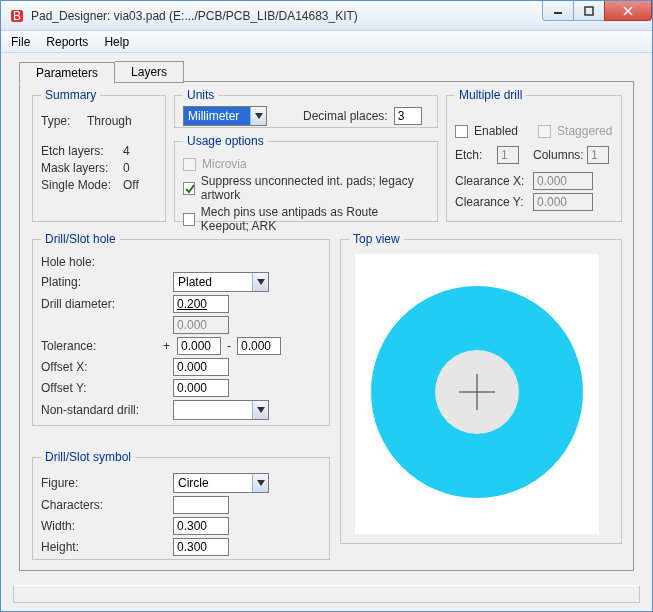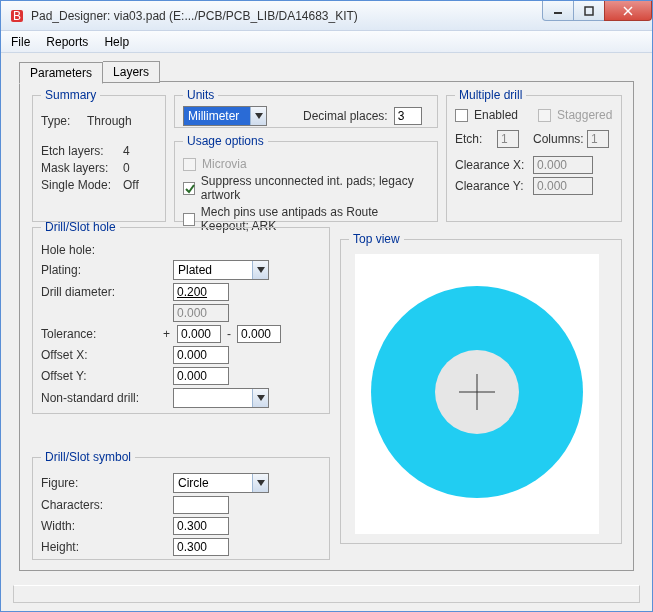--- a/index.html
+++ b/index.html
@@ -8,21 +8,21 @@
   .titlebar { height: 30px; background: linear-gradient(to bottom, #f9fbfd, #dfe9f5); display: flex; align-items: center; padding-left: 8px; position: relative; border-bottom: 1px solid #c8d4e6; }
   .titlebar .icon { width: 16px; height: 16px; margin-right: 6px; }
   .titlebar .title { color: #333; }
   .winbtns { position: absolute; right: 0; top: 0; display: flex; }
   .winbtn { width: 32px; height: 20px; border: 1px solid #8ba8cc; border-top: none; margin-left: -1px; display: flex; align-items: center; justify-content: center; background: linear-gradient(to bottom, #f4f8fc, #d8e5f2); cursor: default; }
   .winbtn.close { width: 48px; background: linear-gradient(to bottom, #e78f8a, #d54b3f); border-color: #a93a2f; border-bottom-right-radius: 4px; }
   .winbtn.min { border-bottom-left-radius: 4px; }
   .menubar { height: 22px; background: linear-gradient(to bottom, #fafcfe, #e9eff7); border-bottom: 1px solid #ccd7e6; display: flex; align-items: center; padding-left: 10px; gap: 16px; }
   .menubar span { cursor: default; }
   .tabs-row { position: absolute; left: 18px; top: 60px; display: flex; z-index: 2; }
-  .tab { padding: 3px 10px; border: 1px solid #999; background: #f0f0f0; position: relative; }
+  .tab { padding: 3px 16px; border: 1px solid #999; background: #f0f0f0; position: relative; }
   .tab.active { border-bottom: 1px solid #f0f0f0; top: 1px; }
   .tab.inactive { border-left: none; }
   .tab-panel { position: absolute; left: 18px; right: 18px; top: 80px; bottom: 40px; border: 1px solid #999; background: #f0f0f0; }
   fieldset { border: 1px solid #c5c5c5; margin: 0; padding: 6px 8px 8px; position: absolute; }
   fieldset legend { padding: 0 4px; color: #003399; }
   .lbl { color: #333; }
   .lbl.dis { color: #a0a0a0; }
   .val { color: #333; }
   input[type=text] { height: 18px; border: 1px solid #7a7a7a; background: #fff; padding: 0 3px; font-size: 12px; }
   input[type=text].dis { background: #f0f0f0; color: #888; }
@@ -135,21 +135,21 @@
           <span class="lbl">Suppress unconnected int. pads; legacy artwork</span>
         </div>
       <div class="chk-row">
           <span class="checkbox"></span>
           <span class="lbl">Mech pins use antipads as Route Keepout; ARK</span>
         </div>
     </fieldset>
 
     <fieldset style="left:426px; top:6px; width:176px; height:134px;">
       <legend>Multiple drill</legend>
-      <div class="chk-row" style="margin-top:0;align-items:flex-end;">
+      <div class="chk-row" style="margin-top:16px;align-items:flex-end;">
         <span class="checkbox"></span>
           <span class="lbl">Enabled</span>
         <span style="width:8px;"></span>
         <span class="checkbox dis"></span>
           <span class="lbl dis">Staggered</span>
       </div>
       <div class="row" style="margin-top:8px;">
         <span class="lbl" style="width:36px;">Etch:</span>
         <input type="text" class="dis" style="width: 22px;" value="1">
         <span class="lbl" style="margin-left:8px;width:48px;">Columns:</span>
@@ -158,21 +158,21 @@
       <div class="row" style="margin-top:8px;">
         <span class="lbl" style="width:72px;">Clearance X:</span>
         <input type="text" class="dis" style="width: 60px;" value="0.000">
       </div>
       <div class="row">
         <span class="lbl" style="width:72px;">Clearance Y:</span>
         <input type="text" class="dis" style="width: 60px;" value="0.000">
       </div>
     </fieldset>
 
-    <fieldset style="left:12px; top:138px; width:298px; height:194px;">
+    <fieldset style="left:12px; top:150px; width:298px; height:194px;">
       <legend>Drill/Slot hole</legend>
       <div class="row">
           <span class="lbl" style="width:126px;">Hole hole:</span>
       </div>
       <div class="row">
           <span class="lbl" style="width:126px;">Plating:</span>
         <div class="combo" style="width:96px;">
             <span>Plated</span>
             <div class="arrow">
               <svg viewBox="0 0 8 6">

